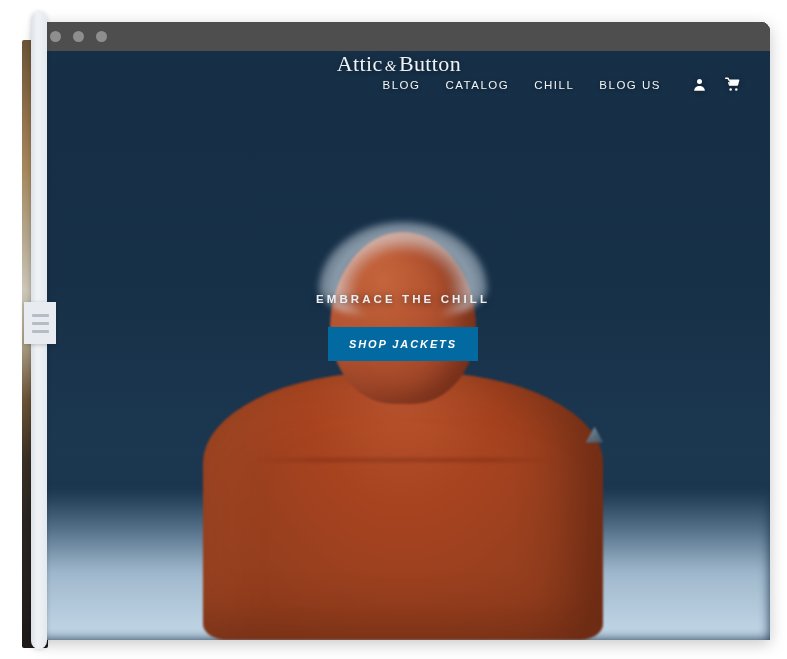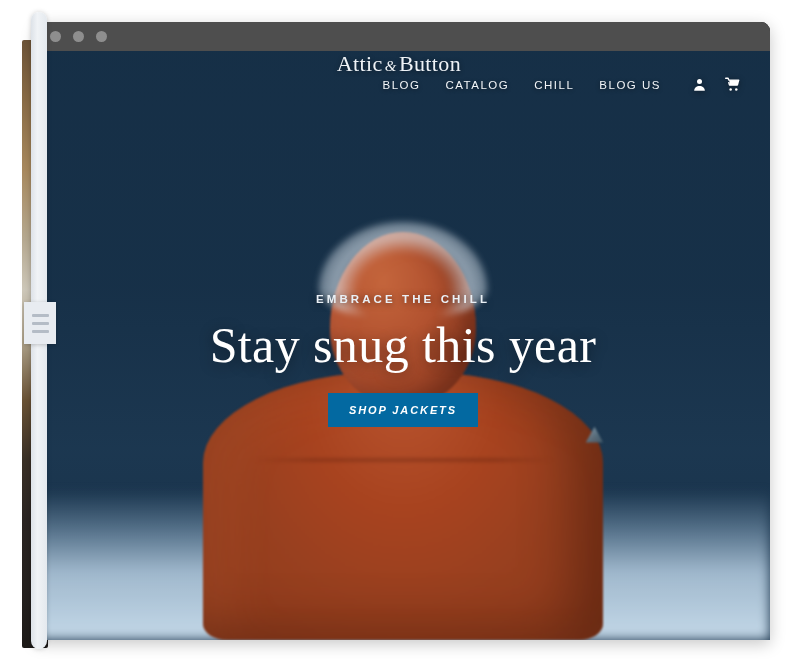--- a/index.html
+++ b/index.html
@@ -261,21 +261,20 @@
             <rect x="7" y="5" width="14" height="8" fill="#ffffff"></rect>
             <circle cx="9" cy="20" r="2" fill="#ffffff"></circle>
             <circle cx="18" cy="20" r="2" fill="#ffffff"></circle>
           </svg>
         </div>
       </div>
     </div>
 
     <div id="hero-copy">
       <div id="eyebrow">EMBRACE THE CHILL</div>
-      <div id="headline">Stay snug this year</div>
       <button id="cta">SHOP JACKETS</button>
     </div>
 
   </div>
 </div>
 
 <div id="dragbar"></div>
 <div id="draghandle">
   <span class="grip"></span>
   <span class="grip"></span>

